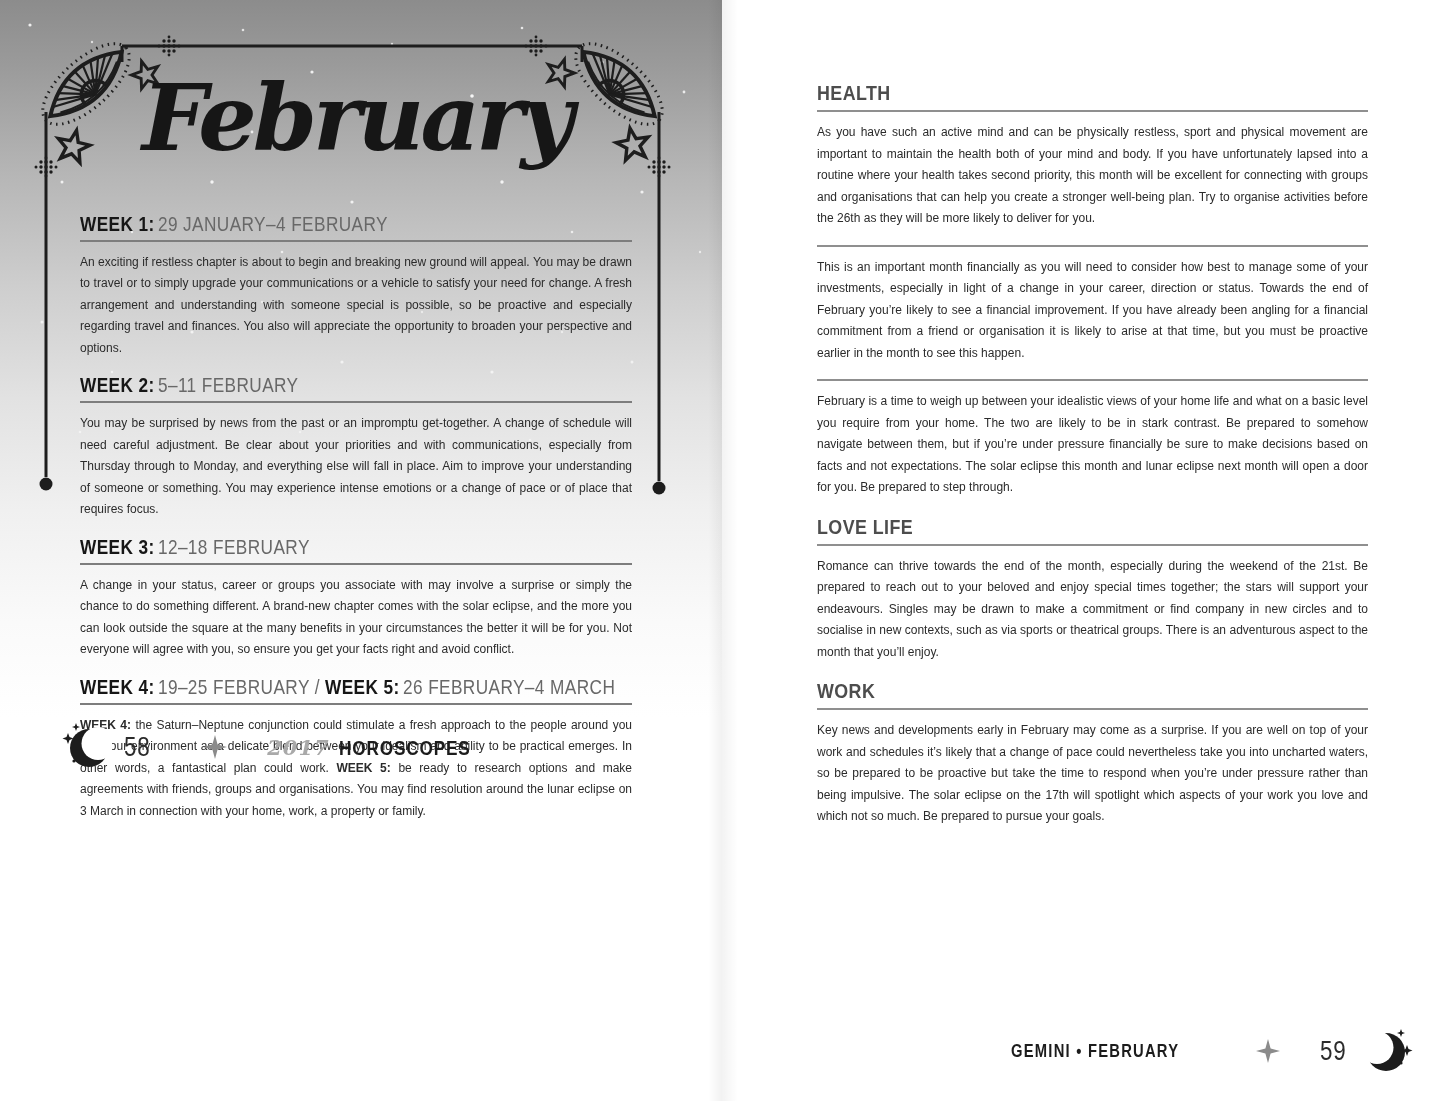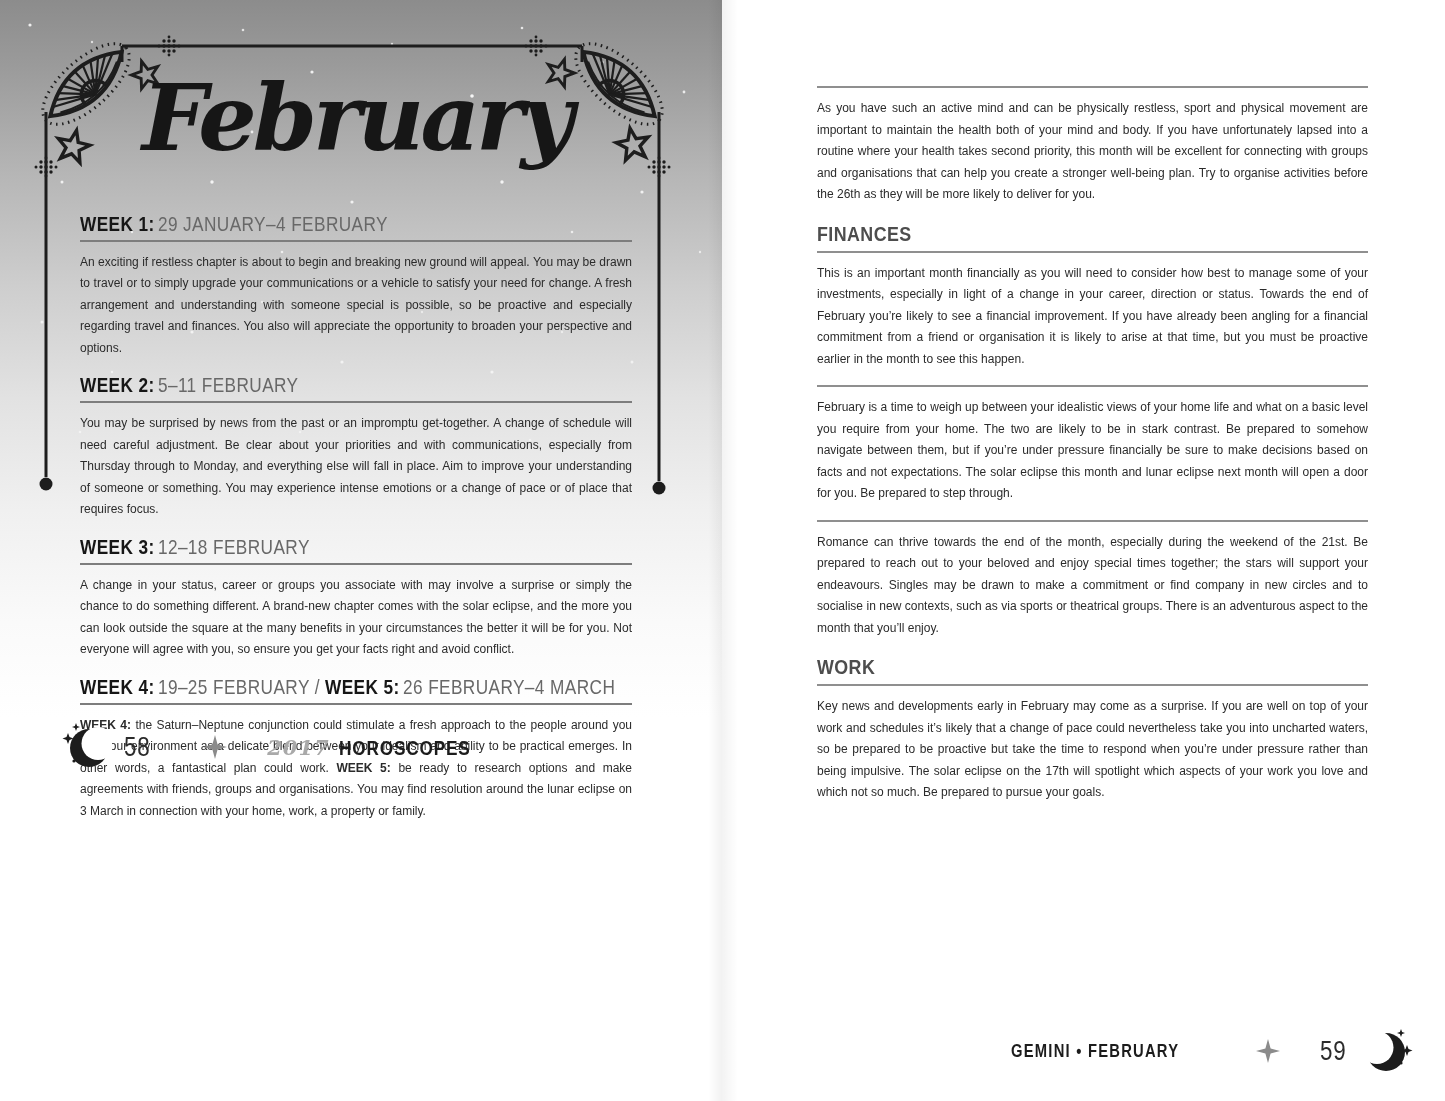--- a/index.html
+++ b/index.html
@@ -231,36 +231,37 @@
       <span class="mL2">
         <span class="brand-year">2017</span><span class="brand-name cond">HOROSCOPES</span>
       </span>
     </footer>
   </section>
 
   <section class="page-right">
     <div class="right-inner">
 
       <div class="sec">
+        <h2><span class="cond sec-heading">HEALTH</span></h2>
         <div class="rule"></div>
         <p class="body">As you have such an active mind and can be physically restless, sport and physical movement are important to maintain the health both of your mind and body. If you have unfortunately lapsed into a routine where your health takes second priority, this month will be excellent for connecting with groups and organisations that can help you create a stronger well-being plan. Try to organise activities before the 26th as they will be more likely to deliver for you.</p>
       </div>
 
       <div class="sec">
-        <h2><span class="cond sec-heading">FINANCES</span></h2>
         <div class="rule"></div>
         <p class="body">This is an important month financially as you will need to consider how best to manage some of your investments, especially in light of a change in your career, direction or status. Towards the end of February you’re likely to see a financial improvement. If you have already been angling for a financial commitment from a friend or organisation it is likely to arise at that time, but you must be proactive earlier in the month to see this happen.</p>
       </div>
 
       <div class="sec">
         <div class="rule"></div>
         <p class="body">February is a time to weigh up between your idealistic views of your home life and what on a basic level you require from your home. The two are likely to be in stark contrast. Be prepared to somehow navigate between them, but if you’re under pressure financially be sure to make decisions based on facts and not expectations. The solar eclipse this month and lunar eclipse next month will open a door for you. Be prepared to step through.</p>
       </div>
 
       <div class="sec">
+        <h2><span class="cond sec-heading">LOVE LIFE</span></h2>
         <div class="rule"></div>
         <p class="body">Romance can thrive towards the end of the month, especially during the weekend of the 21st. Be prepared to reach out to your beloved and enjoy special times together; the stars will support your endeavours. Singles may be drawn to make a commitment or find company in new circles and to socialise in new contexts, such as via sports or theatrical groups. There is an adventurous aspect to the month that you’ll enjoy.</p>
       </div>
 
       <div class="sec">
         <h2><span class="cond sec-heading">WORK</span></h2>
         <div class="rule"></div>
         <p class="body">Key news and developments early in February may come as a surprise. If you are well on top of your work and schedules it’s likely that a change of pace could nevertheless take you into uncharted waters, so be prepared to be proactive but take the time to respond when you’re under pressure rather than being impulsive. The solar eclipse on the 17th will spotlight which aspects of your work you love and which not so much. Be prepared to pursue your goals.</p>
       </div>
     </div>

